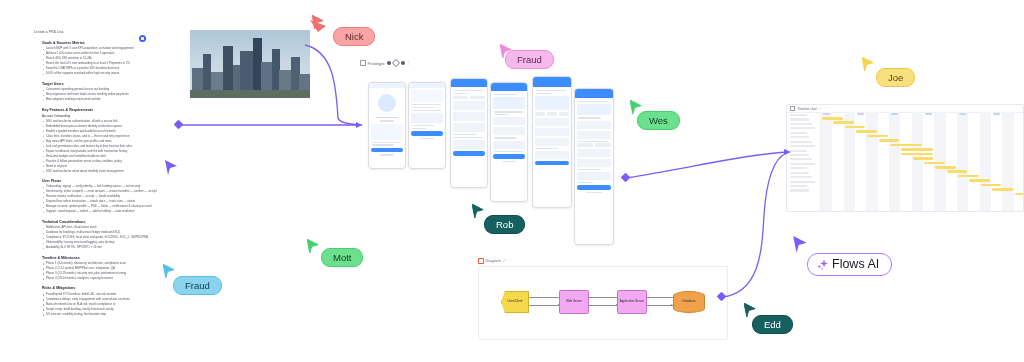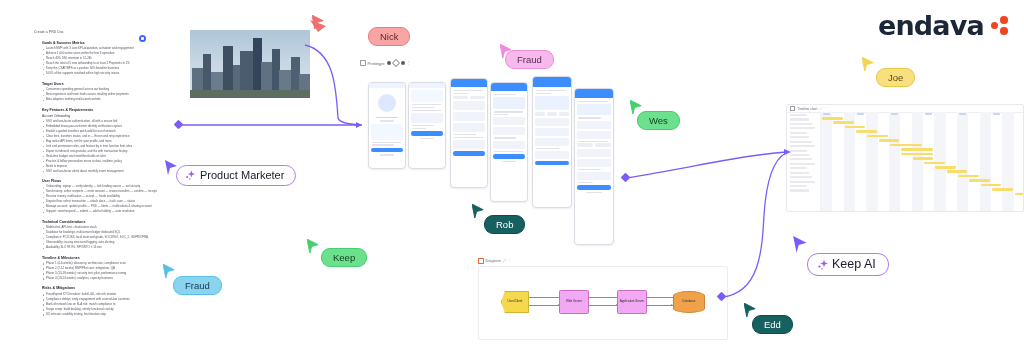--- a/index.html
+++ b/index.html
@@ -84,28 +84,20 @@
   #logo{right:16px;top:12px;display:flex;align-items:center;gap:7px;}
   #logo .word{font-size:27px;line-height:27px;font-weight:bold;color:#1b2637;letter-spacing:-.8px;font-family:"DejaVu Sans", sans-serif;}
   #logo .marks{position:relative;width:17px;height:19px;}
   #logo .marks i{position:absolute;display:block;background:#ee4623;border-radius:50%;}
 </style>
 </head>
 <body>
 
 <div class="canvas">
 
-  <div class="abs" id="logo">
-    <span class="word">endava</span>
-    <span class="marks">
-      <i style="left:0;top:5.5px;width:7px;height:7px;"></i>
-      <i style="left:9px;top:0;width:7.5px;height:7.5px;"></i>
-      <i style="left:9px;top:11px;width:7.5px;height:7.5px;"></i>
-    </span>
-  </div>
 
   <div class="abs" id="prd">
     <div class="doc-title">Create a PRD Doc</div>
     <div id="prd-sections">
         <div class="sec">
           <div class="sec-h">Goals &amp; Success Metrics</div>
           <ul>
             <li>Launch MVP with 3 core KPI-acquisition, activation and engagement</li>
             <li>Achieve 1,000 active users within the first 3 operation</li>
             <li>Reach 40% D30 retention in 12-24h</li>
@@ -421,76 +413,66 @@
     <polygon points="310,20 326,26 318,32" fill="#f0706f"></polygon>
   </svg>
   <div class="handle" style="left:175px;top:121px;"></div>
   <div class="handle" style="left:622px;top:174px;"></div>
   <div class="handle" style="left:718px;top:293px;"></div>
 
   <div id="collab-layer">
       <div class="abs" style="left: 312px; top: 15px;"><svg width="13" height="16" viewBox="0 0 14 17">
           <polygon points="0,0 12,6 5,8 3,15" fill="#f0706f" stroke="#f0706f" stroke-width="1"></polygon>
         </svg></div>
-      <div class="pill" style="left: 333px; top: 27px; background: rgb(249, 165, 165); border: 1px solid rgb(239, 123, 123); color: rgb(90, 44, 44); margin-left: 35px;">Nick</div>
+      <div class="pill" style="left: 333px; top: 27px; background: rgb(249, 165, 165); border: 1px solid rgb(239, 123, 123); color: rgb(90, 44, 44);">Nick</div>
       <div class="abs" style="left: 500px; top: 44px;"><svg width="13" height="16" viewBox="0 0 14 17">
           <polygon points="0,0 12,6 5,8 3,15" fill="#f08adf" stroke="#f08adf" stroke-width="1"></polygon>
         </svg></div>
       <div class="pill" style="left: 505px; top: 50px; background: rgb(247, 184, 236); border: 1px solid rgb(235, 142, 221); color: rgb(92, 43, 82);">Fraud</div>
       <div class="abs" style="left: 862px; top: 57px;"><svg width="13" height="16" viewBox="0 0 14 17">
           <polygon points="0,0 12,6 5,8 3,15" fill="#f5d44f" stroke="#f5d44f" stroke-width="1"></polygon>
         </svg></div>
       <div class="pill" style="left: 876px; top: 68px; background: rgb(248, 224, 126); border: 1px solid rgb(232, 201, 71); color: rgb(92, 77, 18);">Joe</div>
       <div class="abs" style="left: 630px; top: 100px;"><svg width="13" height="16" viewBox="0 0 14 17">
           <polygon points="0,0 12,6 5,8 3,15" fill="#45cf6e" stroke="#45cf6e" stroke-width="1"></polygon>
         </svg></div>
       <div class="pill" style="left: 637px; top: 111px; background: rgb(108, 224, 140); border: 1px solid rgb(69, 207, 110); color: rgb(16, 68, 31);">Wes</div>
       <div class="abs" style="left: 472px; top: 204px;"><svg width="13" height="16" viewBox="0 0 14 17">
           <polygon points="0,0 12,6 5,8 3,15" fill="#16605f" stroke="#16605f" stroke-width="1"></polygon>
         </svg></div>
       <div class="pill" style="left: 484px; top: 215px; background: rgb(22, 96, 95); border: 1px solid rgb(15, 77, 76); color: rgb(255, 255, 255);">Rob</div>
       <div class="abs" style="left: 307px; top: 239px;"><svg width="13" height="16" viewBox="0 0 14 17">
           <polygon points="0,0 12,6 5,8 3,15" fill="#45cf6e" stroke="#45cf6e" stroke-width="1"></polygon>
         </svg></div>
-      <div class="pill" style="left: 321px; top: 248px; background: rgb(108, 224, 140); border: 1px solid rgb(69, 207, 110); color: rgb(16, 68, 31);">Keep</div>
+      <div class="pill" style="left: 321px; top: 248px; background: rgb(108, 224, 140); border: 1px solid rgb(69, 207, 110); color: rgb(16, 68, 31);">Mott</div>
       <div class="abs" style="left: 163px; top: 264px;"><svg width="13" height="16" viewBox="0 0 14 17">
           <polygon points="0,0 12,6 5,8 3,15" fill="#56c0e6" stroke="#56c0e6" stroke-width="1"></polygon>
         </svg></div>
       <div class="pill" style="left: 173px; top: 276px; background: rgb(138, 212, 240); border: 1px solid rgb(86, 192, 230); color: rgb(17, 58, 74);">Fraud</div>
       <div class="abs" style="left: 744px; top: 303px;"><svg width="13" height="16" viewBox="0 0 14 17">
           <polygon points="0,0 12,6 5,8 3,15" fill="#16605f" stroke="#16605f" stroke-width="1"></polygon>
         </svg></div>
       <div class="pill" style="left: 752px; top: 315px; background: rgb(22, 96, 95); border: 1px solid rgb(15, 77, 76); color: rgb(255, 255, 255);">Edd</div>
     </div>
 
   <div class="abs" style="left:165px;top:160px;">
     <svg width="14" height="17" viewBox="0 0 14 17">
       <polygon points="0,0 12,6 5,8 3,15" fill="#7b5cfa"></polygon>
     </svg>
-  </div>
-  <div class="ai-pill" style="left:176px;top:165px;">
-    <span class="spark">
-      <svg width="11" height="11" viewBox="0 0 12 12">
-        <path d="M7 0.6 L8 3.4 L10.8 4.4 L8 5.4 L7 8.2 L6 5.4 L3.2 4.4 L6 3.4 Z" fill="#a35cf0"></path>
-        <circle cx="2.4" cy="7.6" r="1.15" fill="#a35cf0"></circle>
-        <circle cx="5" cy="9.8" r=".75" fill="#a35cf0"></circle>
-      </svg>
-    </span>
-    <span>Product Marketer</span>
   </div>
 
   <div class="abs" style="left:793px;top:236px;">
     <svg width="16" height="19" viewBox="0 0 14 17">
       <polygon points="0,0 12,6 5,8 3,15" fill="#7b5cfa"></polygon>
     </svg>
   </div>
   <div class="ai-pill" style="left:807px;top:253px;font-size:12.5px;padding:4px 12px 4px 9px;">
     <span class="spark">
       <svg width="12" height="12" viewBox="0 0 12 12">
         <path d="M7 0.6 L8 3.4 L10.8 4.4 L8 5.4 L7 8.2 L6 5.4 L3.2 4.4 L6 3.4 Z" fill="#a35cf0"></path>
         <circle cx="2.4" cy="7.6" r="1.15" fill="#a35cf0"></circle>
         <circle cx="5" cy="9.8" r=".75" fill="#a35cf0"></circle>
       </svg>
     </span>
-    <span>Keep AI</span>
+    <span>Flows AI</span>
   </div>
 
 </div>
 
 </body></html>

